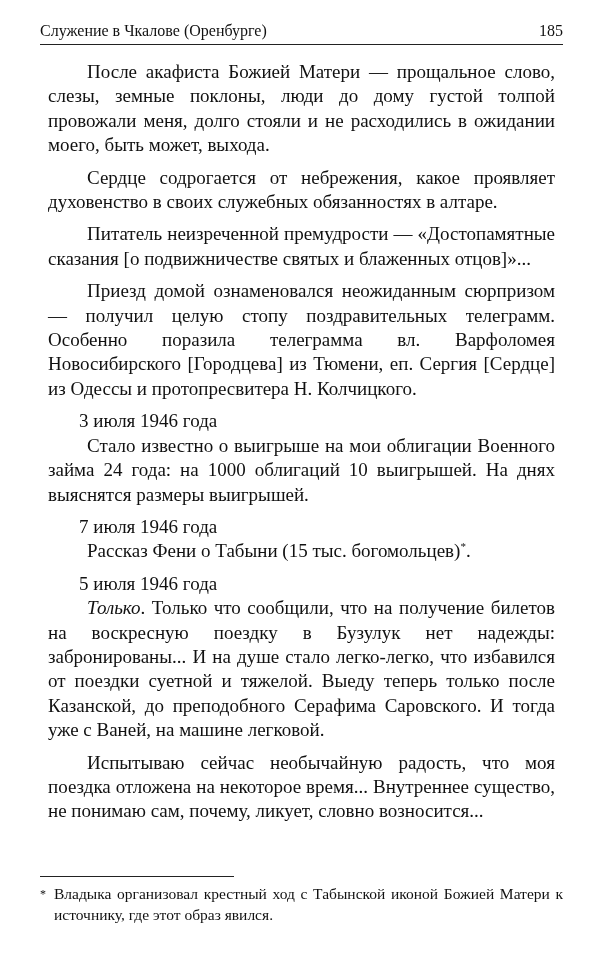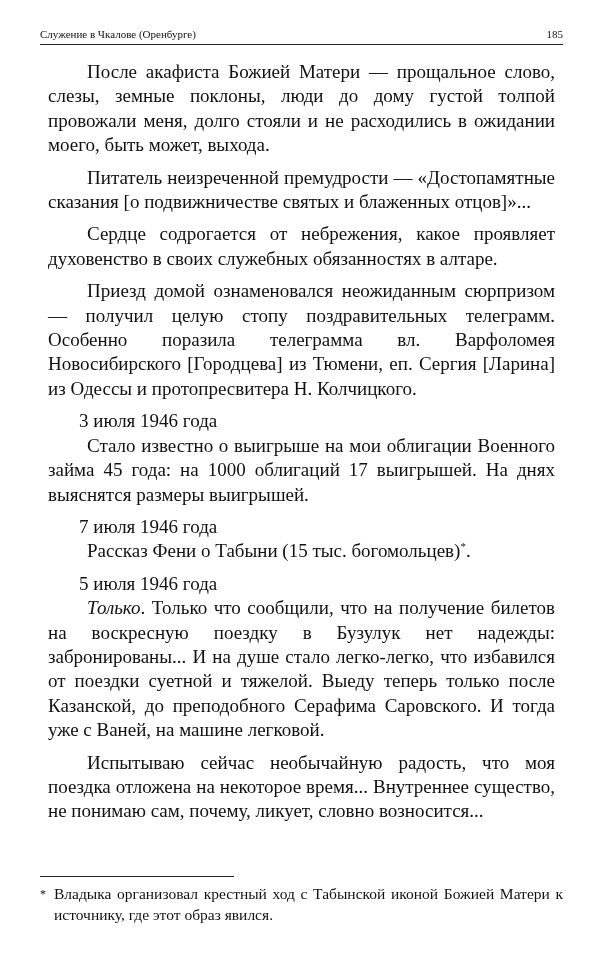--- a/index.html
+++ b/index.html
@@ -1,20 +1,20 @@
 <!DOCTYPE html>
 <html><head>
 <meta charset="utf-8">
 <style>
   html, body { margin: 0; padding: 0; background: #ffffff; }
   body { width: 600px; height: 960px; position: relative; overflow: hidden;
          font-family: "Liberation Serif", "DejaVu Serif", serif; color: #111; }
   .page { position: absolute; left: 40px; top: 0; width: 523px; }
   .running-head { position: absolute; top: 16px; left: 0; width: 523px; height: 24px;
-                  font-size: 11px; display: flex; justify-content: space-between; align-items: flex-end; }
+                  font-size: 16px; display: flex; justify-content: space-between; align-items: flex-end; }
   .head-rule { position: absolute; top: 44px; left: 0; width: 523px; height: 0; border-top: 1.5px solid #222; }
   .body { position: absolute; top: 52px; left: 0; width: 523px; font-size: 19px; line-height: 24.4px; }
   .p { margin: 8px; text-align: justify; text-indent: 39px; }
   .date { margin: 8px 0 0 0; text-indent: 39px; }
   .date + .p { margin-top: 0; }
   em { font-style: italic; }
   .fn-rule { position: absolute; top: 876px; left: 0; width: 194px; border-top: 1px solid #222; }
   .footnote { position: absolute; top: 884px; left: 0; width: 523px; font-size: 15.5px; line-height: 20.5px;
               text-align: justify; padding-left: 14px; text-indent: -14px; box-sizing: border-box; font-family: Liberation Serif, serif; }
   .fn-mark { display: inline-block; width: 14px; text-indent: 0; vertical-align: top; font-size: 12px; }
@@ -25,27 +25,27 @@
 
 <div class="page">
   <div class="running-head">
     <span>Служение в Чкалове (Оренбурге)</span>
     <span>185</span>
   </div>
   <div class="head-rule"></div>
 
   <div class="body">
     <p class="p">После акафиста Божией Матери — прощальное слово, слезы, земные поклоны, люди до дому густой толпой провожали меня, долго стояли и не расходились в ожидании моего, быть может, выхода.</p>
+    <p class="p">Сердце содрогается от небрежения, какое проявляет духовенство в своих служебных обязанностях в алтаре.</p>
     <p class="p">Питатель неизреченной премудрости — «Достопамятные сказания [о подвижничестве святых и блаженных отцов]»...</p>
-    <p class="p">Сердце содрогается от небрежения, какое проявляет духовенство в своих служебных обязанностях в алтаре.</p>
 
-    <p class="p">Приезд домой ознаменовался неожиданным сюрпризом — получил целую стопу поздравительных телеграмм. Особенно поразила телеграмма вл. Варфоломея Новосибирского [Городцева] из Тюмени, еп. Сергия [Ларина] из Одессы и протопресвитера Н. Колчицкого.</p>
+    <p class="p">Приезд домой ознаменовался неожиданным сюрпризом — получил целую стопу поздравительных телеграмм. Особенно поразила телеграмма вл. Варфоломея Новосибирского [Городцева] из Тюмени, еп. Сергия [Сердце] из Одессы и протопресвитера Н. Колчицкого.</p>
 
     <p class="date">3 июля 1946 года</p>
-    <p class="p">Стало известно о выигрыше на мои облигации Военного займа 45 года: на 1000 облигаций 17 выигрышей. На днях выяснятся размеры выигрышей.</p>
+    <p class="p">Стало известно о выигрыше на мои облигации Военного займа 24 года: на 1000 облигаций 10 выигрышей. На днях выяснятся размеры выигрышей.</p>
 
     <p class="date">7 июля 1946 года</p>
     <p class="p"><span>Рассказ Фени о Табыни (15 тыс. богомольцев)</span><sup>*</sup><span>.</span></p>
 
     <p class="date">5 июля 1946 года</p>
     <p class="p"><em>Только</em><span>. Только что сообщили, что на получение билетов на воскресную поездку в Бузулук нет надежды: забронированы... И на душе стало легко-легко, что избавился от поездки суетной и тяжелой. Выеду теперь только после Казанской, до преподобного Серафима Саровского. И тогда уже с Ваней, на машине легковой.</span></p>
     <p class="p">Испытываю сейчас необычайную радость, что моя поездка отложена на некоторое время... Внутреннее существо, не понимаю сам, почему, ликует, словно возносится...</p>
   </div>
 
   <div class="fn-rule"></div>

